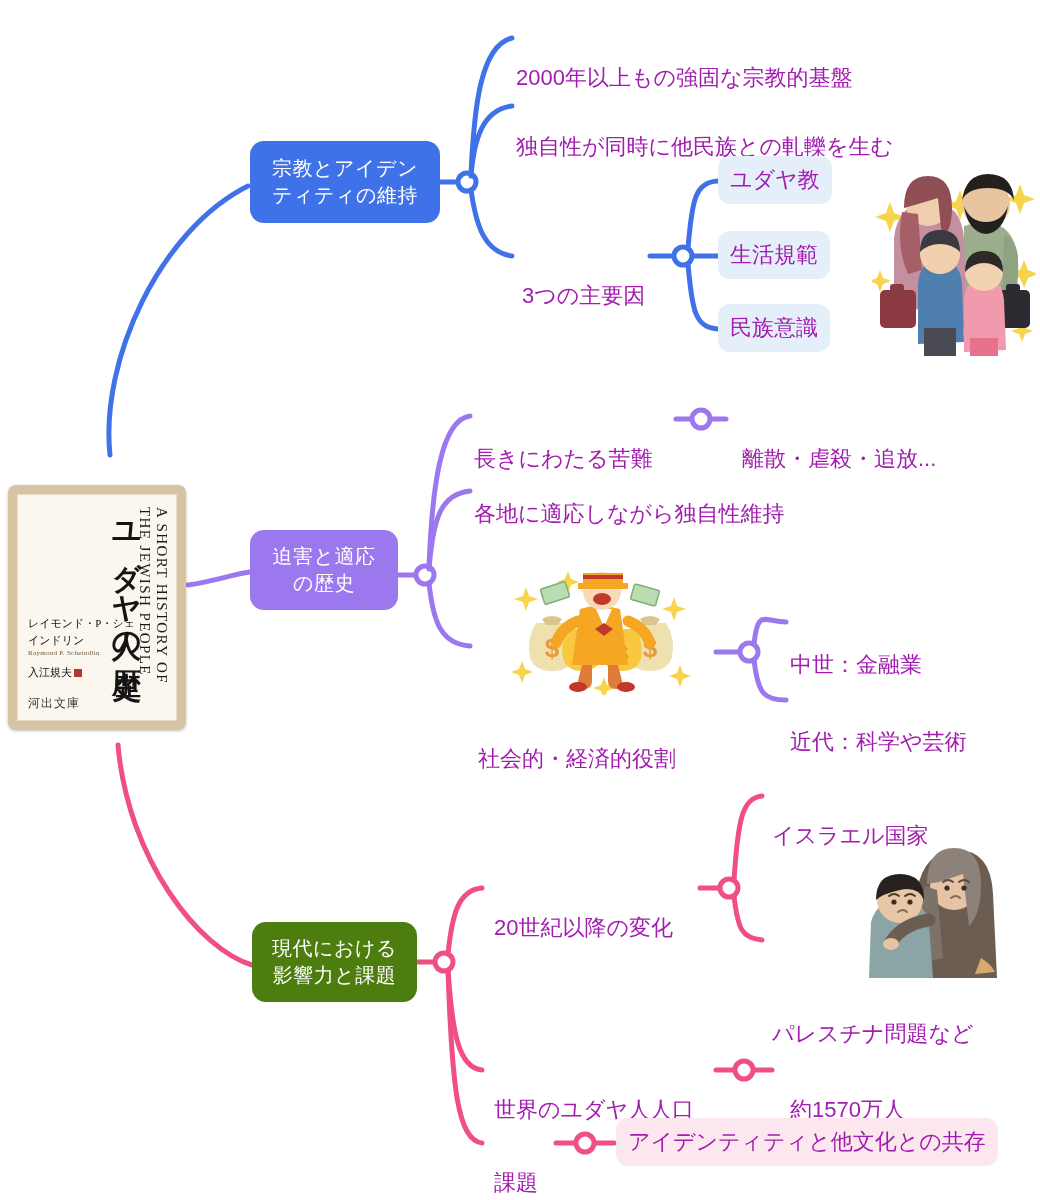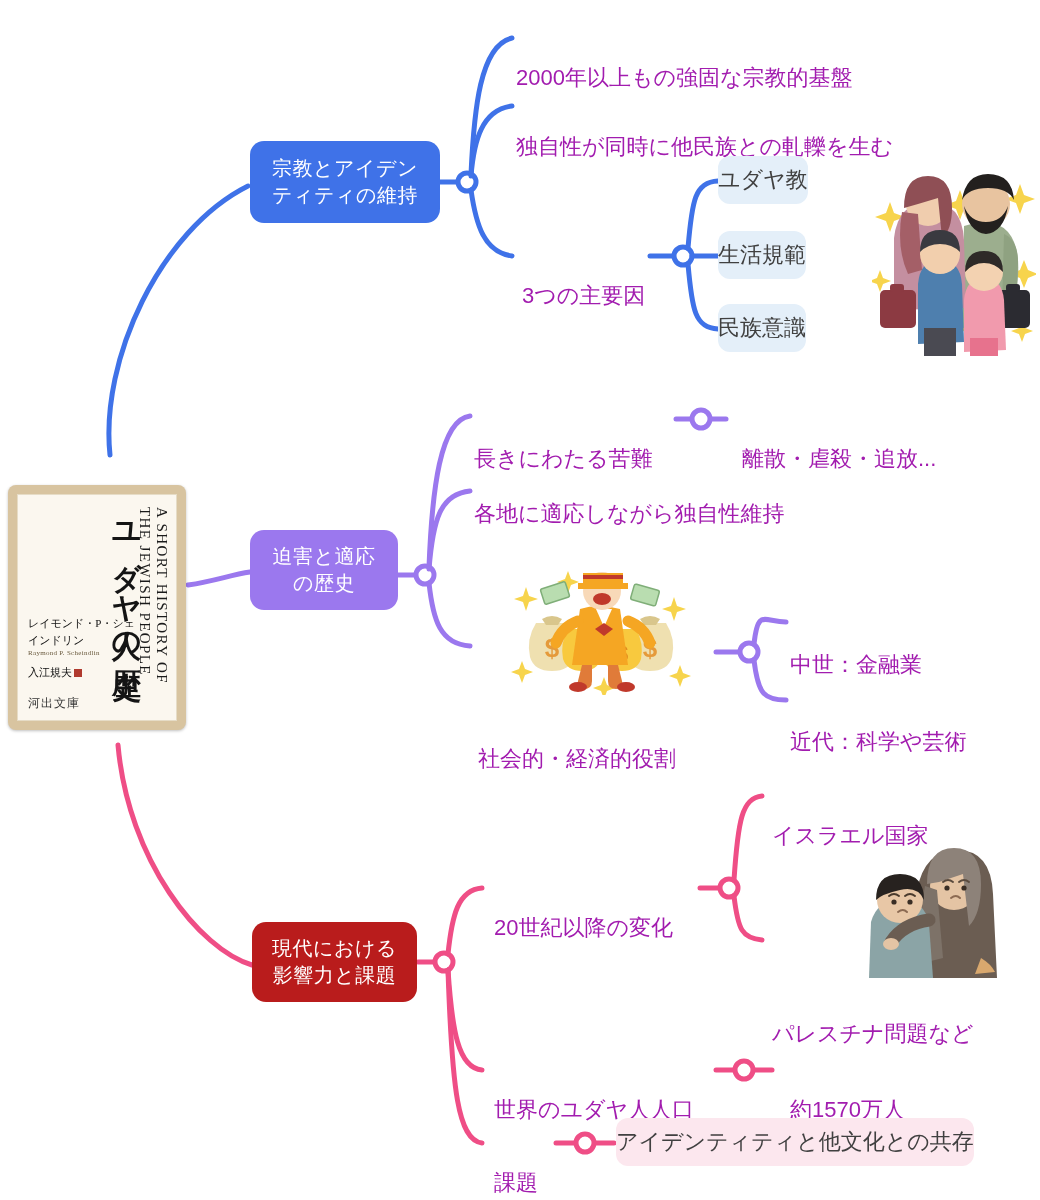--- a/index.html
+++ b/index.html
@@ -17,22 +17,22 @@
     display:flex;align-items:center;justify-content:center;
     text-align:center;line-height:1.35;font-size:20px;letter-spacing:.5px;
     padding:10px 20px;box-sizing:border-box;
   }
   .leaf-text{
     position:absolute;font-size:22px;color:#a21caf;white-space:nowrap;
     line-height:1.3;
     margin-top:40px;
   }
   .chip{
-    position:absolute;font-size:22px;color:#404040;white-space:nowrap;
-    border-radius:12px;padding:9px 0;box-sizing:border-box;
+    position:absolute;font-size:22px;color:#a21caf;white-space:nowrap;
+    border-radius:12px;padding:9px 12px;box-sizing:border-box;
   }
   .chip.blue{background:#e4eff9;}
   .chip.pink{background:#fce7ee;}
 
   
   .book{
     position:absolute;left:8px;top:485px;width:178px;height:245px;
     border-radius:8px;overflow:hidden;
     background:
       linear-gradient(135deg,#cbb089 0%,#e2cdab 18%,#d6bf9c 38%,#e8d8bb 60%,#cfb693 82%,#c2a float 100%);
@@ -253,21 +253,21 @@
     <path d="M75 10 h40 v4 h-40z" fill="#c0392b"></path>
     <ellipse cx="94" cy="34" rx="9" ry="6" fill="#c0392b"></ellipse>
     <path d="M70 56 q-16 6 -22 22" stroke="#f5a623" stroke-width="11" fill="none" stroke-linecap="round"></path>
     <path d="M120 56 q16 6 22 22" stroke="#f5a623" stroke-width="11" fill="none" stroke-linecap="round"></path>
     <path d="M74 100 l-4 16 q-2 8 6 8 q8 0 8 -8 l0 -16z" fill="#e07b39"></path>
     <path d="M110 100 l4 16 q2 8 -6 8 q-8 0 -8 -8 l0 -16z" fill="#e07b39"></path>
     <ellipse cx="70" cy="122" rx="9" ry="5" fill="#c0392b"></ellipse>
     <ellipse cx="118" cy="122" rx="9" ry="5" fill="#c0392b"></ellipse>
   </svg>
 
-  <div class="branch-node" style="left:252px;top:922px;width:165px;height:80px;background:#b91c1c;">
+  <div class="branch-node" style="left:252px;top:922px;width:165px;height:80px;background:#4d7c0f;">
     <div>
       <div>現代における</div>
       <div>影響力と課題</div>
     </div>
   </div>
 
   <div class="leaf-text" style="left:494px;top:874px;">20世紀以降の変化</div>
   <div class="leaf-text" style="left:772px;top:782px;">イスラエル国家</div>
   <div class="leaf-text" style="left:772px;top:980px;">パレスチナ問題など</div>
   <div class="leaf-text" style="left:494px;top:1056px;">世界のユダヤ人人口</div>

